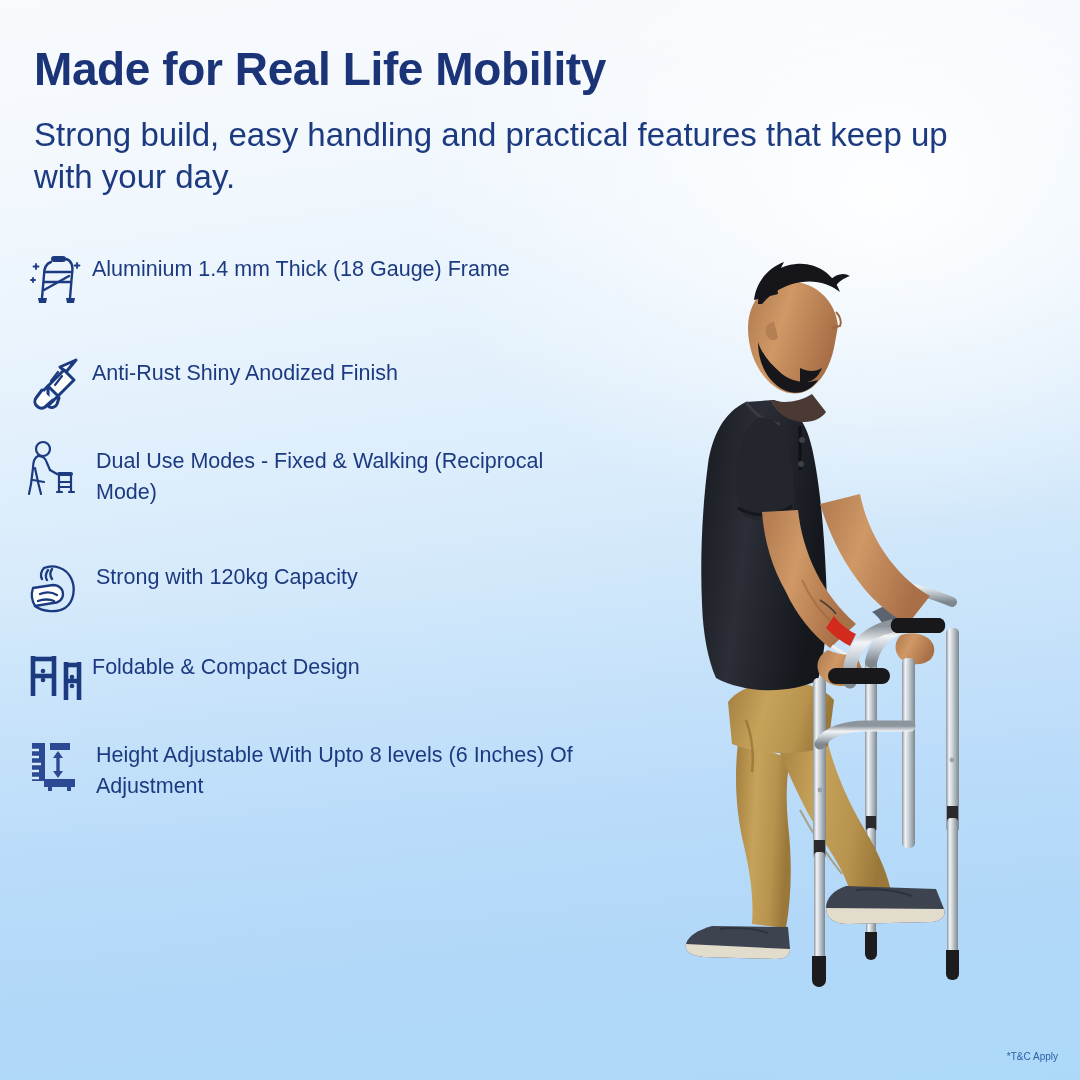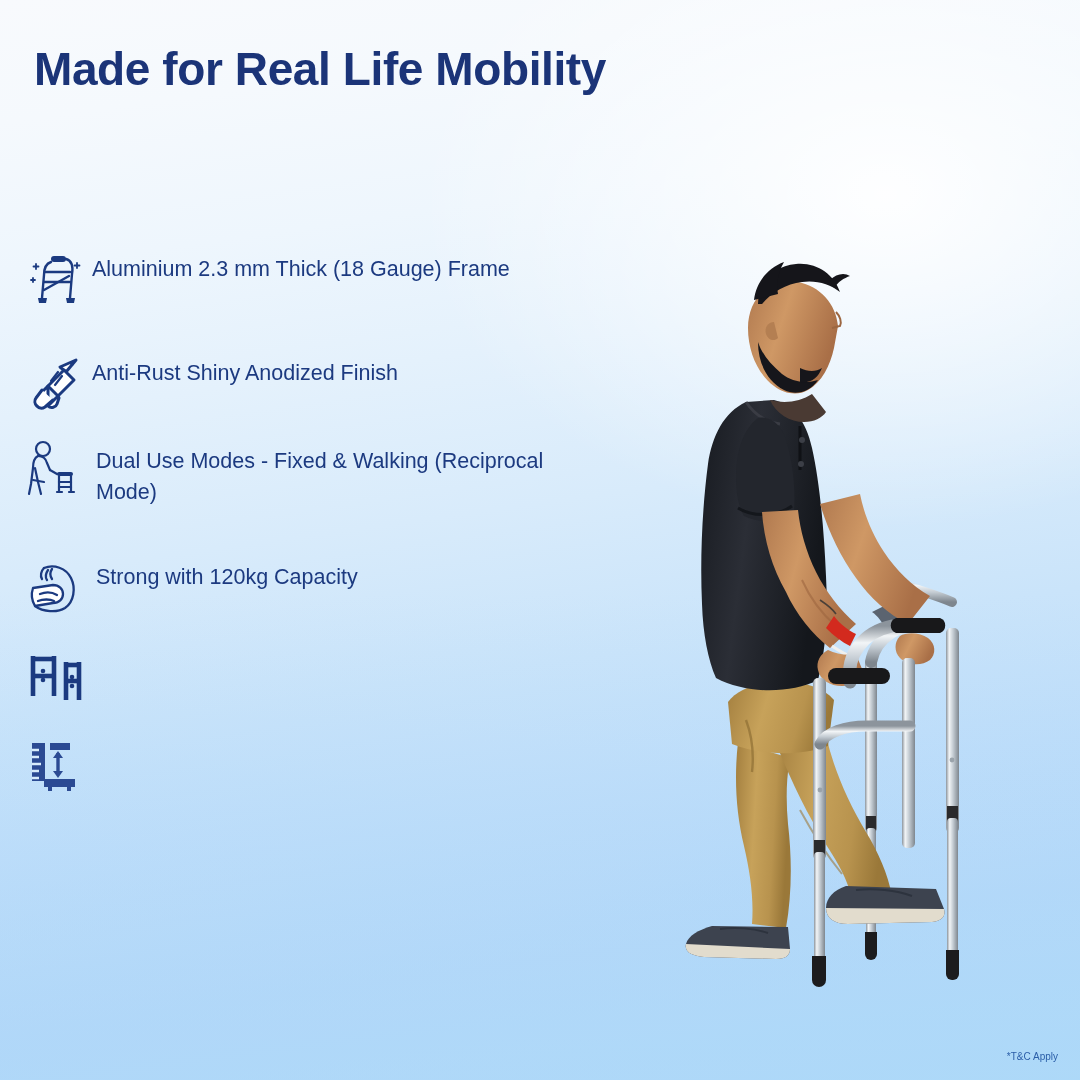--- a/index.html
+++ b/index.html
@@ -123,20 +123,21 @@
     z-index: 6;
   }
 </style>
 </head>
 <body>
 
 <div id="poster">
 
   <div class="head-block">
     <h1 class="headline">Made for Real Life Mobility</h1>
+    <p class="subhead">Strong build, easy handling and practical features that keep up with your day.</p>
   </div>
 
   <div class="features">
 
     <div class="feature f0">
       <span class="ficon">
         <svg viewBox="0 0 64 64" fill="none" stroke="#1b3a80" stroke-width="2.4" stroke-linecap="round" stroke-linejoin="round">
           <rect x="27" y="10" width="15" height="6" rx="3" fill="#1b3a80" stroke="none"></rect>
           <path d="M42 13 C49 15 49 22 48 28 L46 52"></path>
           <path d="M27 16 C21 18 20 24 20 29 L18 52"></path>
@@ -145,21 +146,21 @@
           <path d="M20 44 L45 30"></path>
           <path d="M14 52 h9 l-1 5 h-7 z" fill="#1b3a80" stroke="none"></path>
           <path d="M42 52 h9 l-1 5 h-7 z" fill="#1b3a80" stroke="none"></path>
           <g stroke-width="1.8">
             <path d="M12 18 v5 M9.5 20.5 h5"></path>
             <path d="M53 17 v5 M50.5 19.5 h5"></path>
             <path d="M9 32 v4 M7 34 h4"></path>
           </g>
         </svg>
       </span>
-      <span class="flabel">Aluminium 2.3 mm Thick (18 Gauge) Frame</span>
+      <span class="flabel">Aluminium 1.4 mm Thick (18 Gauge) Frame</span>
     </div>
 
     <div class="feature f1">
       <span class="ficon">
         <svg viewBox="0 0 64 64" fill="none" stroke="#1b3a80" stroke-width="3" stroke-linecap="round" stroke-linejoin="round">
           <path d="M52 10 L42 22 l-6 -5 z" fill="#fff"></path>
           <circle cx="48" cy="14" r="1.8" fill="#1b3a80" stroke="none"></circle>
           <path d="M40 20 L24 36 l10 10 L50 30 z" fill="#fff"></path>
           <path d="M34 22 L27 31 M38 26 L31 35" stroke-width="2.2"></path>
           <path d="M24 36 L14 46 c-3 3 2 7 4 9 l6 -6 z" fill="#fff"></path>
@@ -215,39 +216,41 @@
           <path d="M42 21 H55"></path>
           <path d="M42 37 H55"></path>
           <g fill="#1b3a80" stroke="none">
             <circle cx="19" cy="27" r="2.3"></circle>
             <circle cx="19" cy="36" r="2.3"></circle>
             <circle cx="48" cy="33" r="2.3"></circle>
             <circle cx="48" cy="42" r="2.3"></circle>
           </g>
         </svg>
       </span>
+      <span class="flabel">Foldable &amp; Compact Design</span>
     </div>
 
 
     <div class="feature f6">
       <span class="ficon">
         <svg viewBox="0 0 64 64" fill="none">
           <rect x="8" y="11" width="13" height="38" fill="#2b4a93"></rect>
           <g stroke="#d8ecfb" stroke-width="2.4">
             <path d="M8 18 h7 M8 25 h7 M8 32 h9 M8 39 h7 M8 46 h7"></path>
           </g>
           <rect x="26" y="11" width="20" height="7" fill="#2b4a93"></rect>
           <rect x="20" y="47" width="31" height="8" fill="#2b4a93"></rect>
           <rect x="24" y="55" width="4" height="4" fill="#2b4a93"></rect>
           <rect x="43" y="55" width="4" height="4" fill="#2b4a93"></rect>
           <path d="M34 21 v22" stroke="#2b4a93" stroke-width="3.4"></path>
           <path d="M34 19 l-5 7 h10 z" fill="#2b4a93"></path>
           <path d="M34 46 l-5 -7 h10 z" fill="#2b4a93"></path>
         </svg>
       </span>
+      <span class="flabel">Height Adjustable With Upto 8 levels (6 Inches) Of Adjustment</span>
     </div>
 
 
   </div>
 
   <div class="photo">
     <svg viewBox="0 0 430 830" fill="none">
       <defs>
         <linearGradient id="tube" x1="0" y1="0" x2="1" y2="0">
           <stop offset="0" stop-color="#8c949c"></stop>

